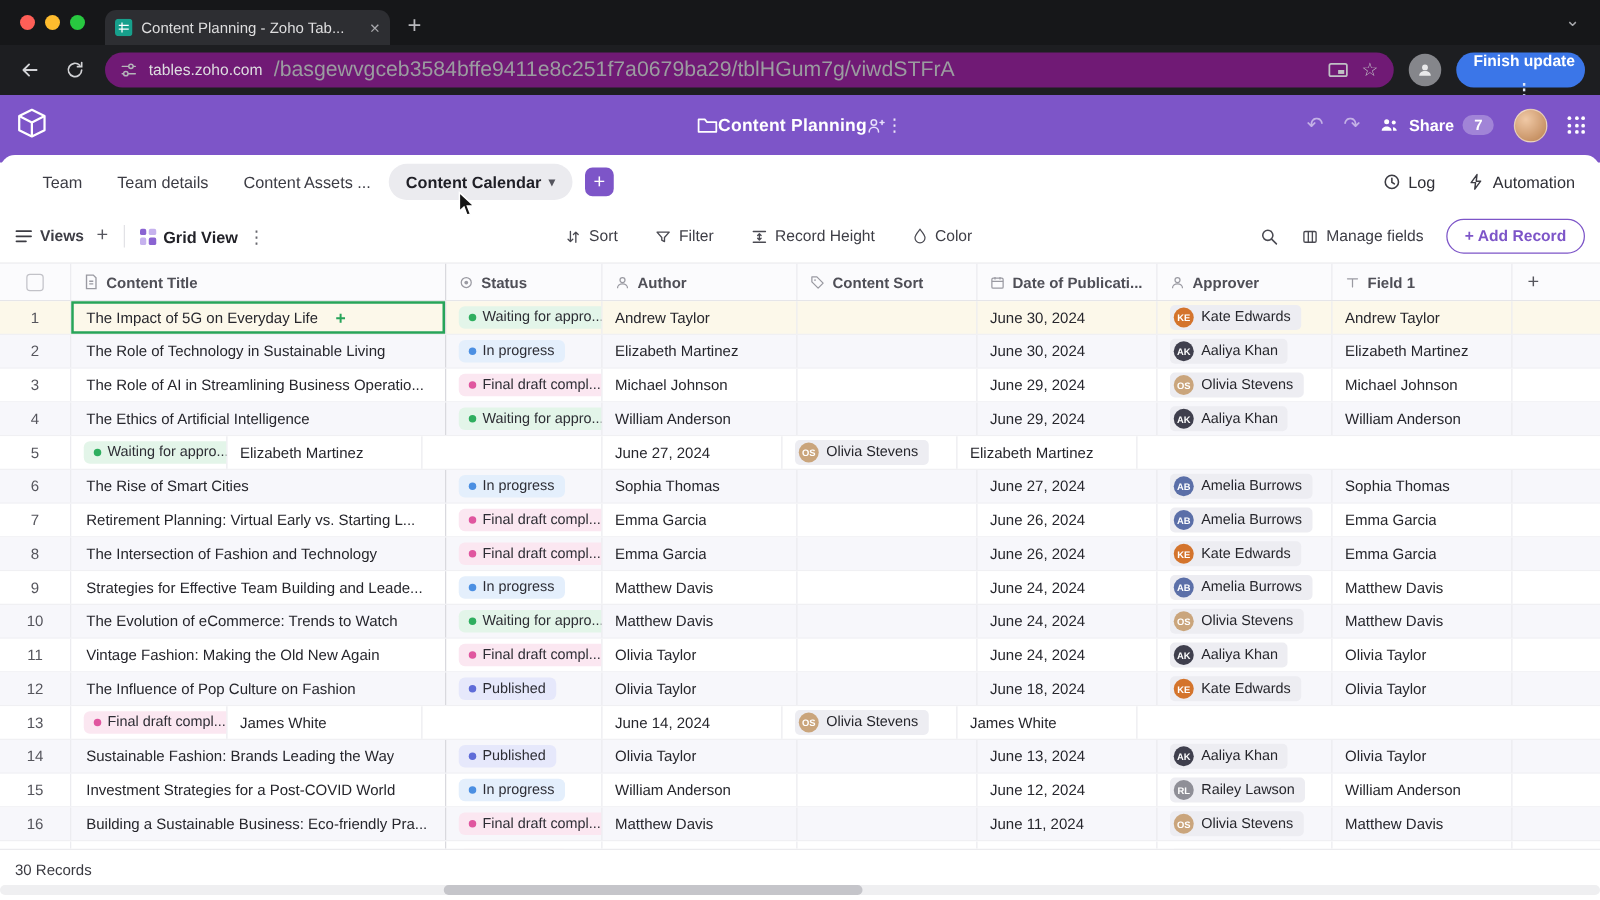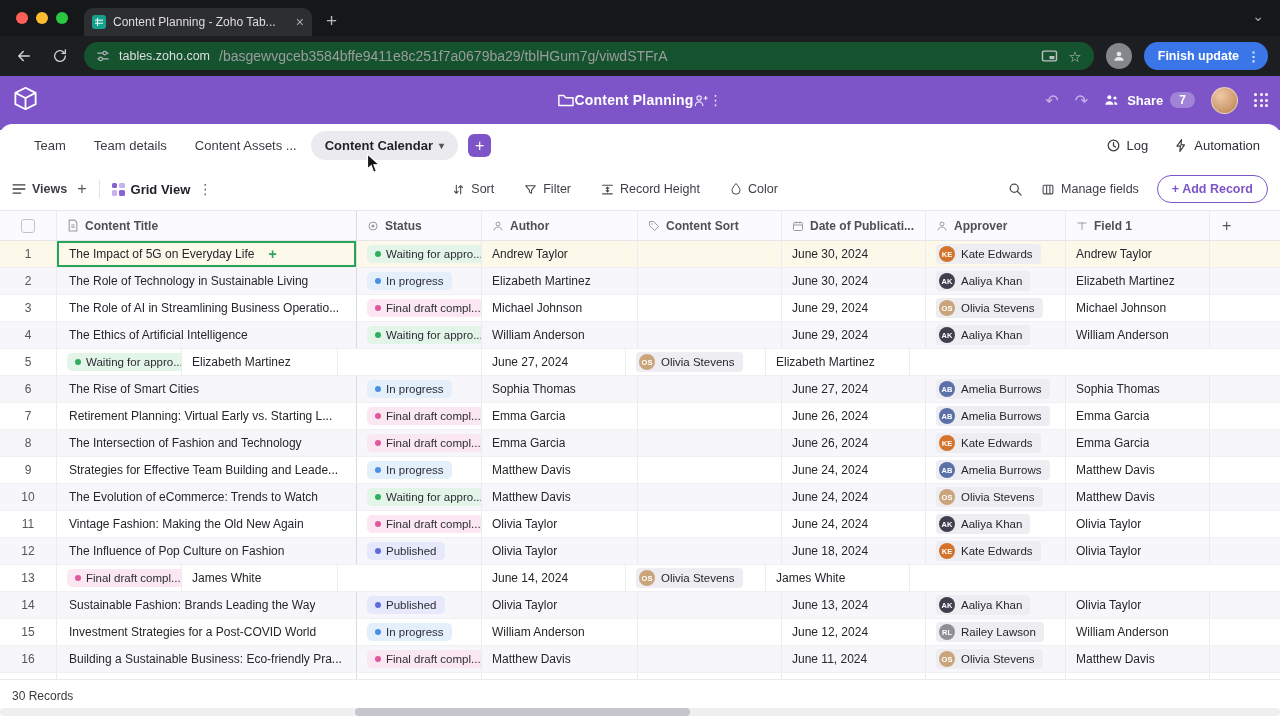--- a/index.html
+++ b/index.html
@@ -11,27 +11,27 @@
   .tl{width:12px;height:12px;border-radius:50%;display:inline-block;}
   .tl.red{background:#ff5f57}.tl.yellow{background:#febc2e}.tl.green{background:#28c840}
   .browser-tab{margin-left:84px;width:212px;height:28px;background:#2d2e32;border-radius:9px 9px 0 0;
                display:flex;align-items:center;padding:0 8px;gap:7px;}
   .tab-title{color:#dededf;font-size:12px;white-space:nowrap;overflow:hidden;flex:1;}
   .tab-close{color:#a8a8ac;font-size:14px;line-height:1;cursor:default;}
   .newtab{color:#b9b9bd;font-size:19px;margin:0 0 4px 14px;}
   .tabs-chevron{position:absolute;right:16px;top:8px;color:#a7a8ac;font-size:14px;}
   .navbar{position:absolute;top:36px;left:0;width:100%;height:40px;background:#1d1e21;display:flex;align-items:center;padding:0 12px;box-sizing:border-box;gap:12px;}
   .nav-ic{display:flex;align-items:center;justify-content:center;width:24px;height:24px;}
-  .urlbar{flex:1;height:28px;background:#14532d;border-radius:14px;display:flex;align-items:center;padding:0 12px;gap:9px;box-sizing:border-box;}
+  .urlbar{flex:1;height:28px;background:#701a75;border-radius:14px;display:flex;align-items:center;padding:0 12px;gap:9px;box-sizing:border-box;}
   .url-domain{color:#dddde0;font-size:12.5px;}
-  .url-path{color:#9b9ca0;font-size:14px;white-space:nowrap;overflow:hidden;flex:1;}
+  .url-path{color:#9b9ca0;font-size:17px;white-space:nowrap;overflow:hidden;flex:1;}
   .url-right{display:flex;align-items:center;gap:10px;margin-left:auto;}
   .star{color:#c0c1c5;font-size:15px;line-height:1;}
   .profile-circ{width:26px;height:26px;border-radius:50%;background:#85868b;display:flex;align-items:center;justify-content:center;}
-  .finish-btn{height:28px;background:#3b76e8;border-radius:15px;display:flex;align-items:center;gap:8px;padding:0 8px 0 14px;color:#fff;font-size:12.5px;font-weight:600;}
+  .finish-btn{height:28px;background:#3b76e8;border-radius:15px;display:flex;align-items:center;gap:8px;padding:0 8px 0 14px;color:#fff;font-size:12.5px;font-weight:600;flex-direction:column;}
   .finish-kebab{color:#dfe8fb;font-size:13px;}
   
   .appheader{position:absolute;top:76px;left:0;width:100%;height:54px;background:#7d55c8;color:#fff;}
   .logo{position:absolute;left:12px;top:9px;}
   .hdr-center{position:absolute;left:50%;top:0;height:48px;transform:translateX(-50%);display:flex;align-items:center;}
   .hdr-title{font-size:14px;font-weight:700;letter-spacing:.2px;}
   .hdr-kebab{color:rgba(255,255,255,.85);font-size:14px;}
   .hdr-right{position:absolute;right:12px;top:0;height:48px;display:flex;align-items:center;gap:16px;}
   .undoredo{color:rgba(255,255,255,.55);font-size:16px;}
   .share-wrap{display:flex;align-items:center;gap:7px;font-size:13px;font-weight:600;}

